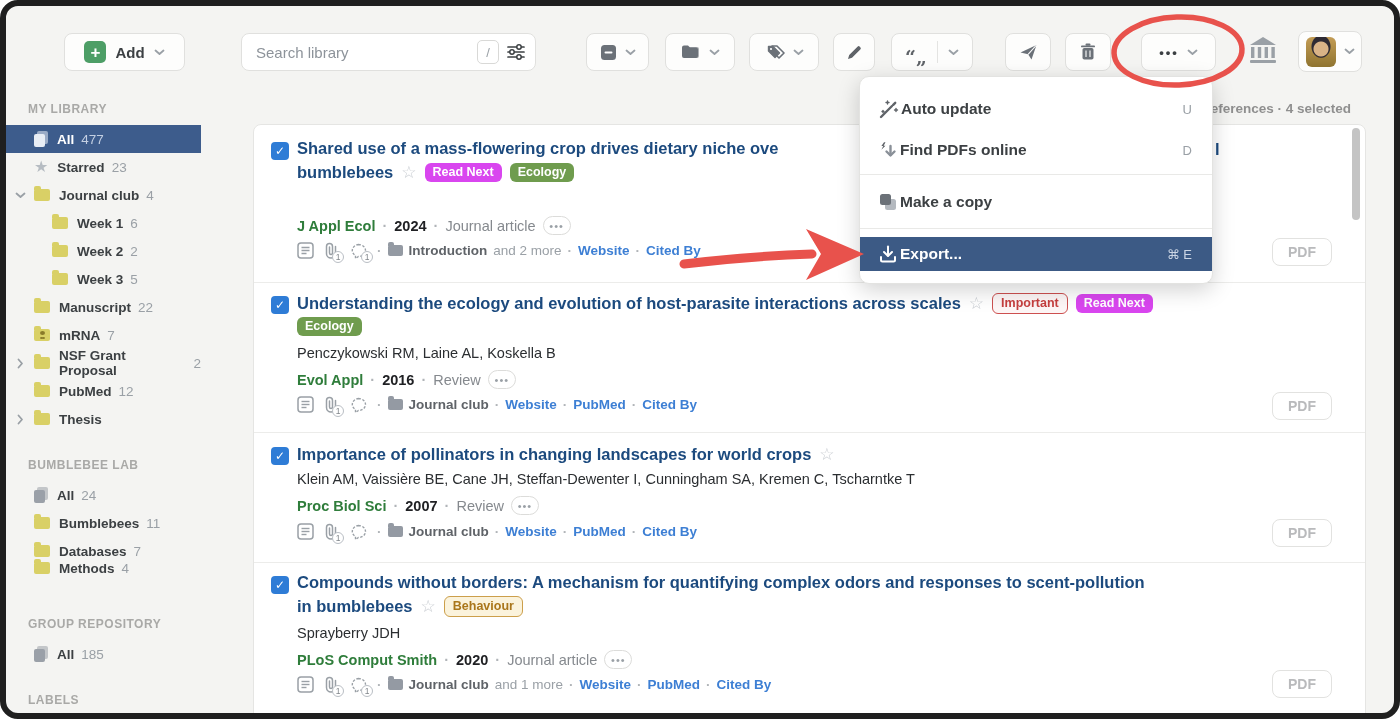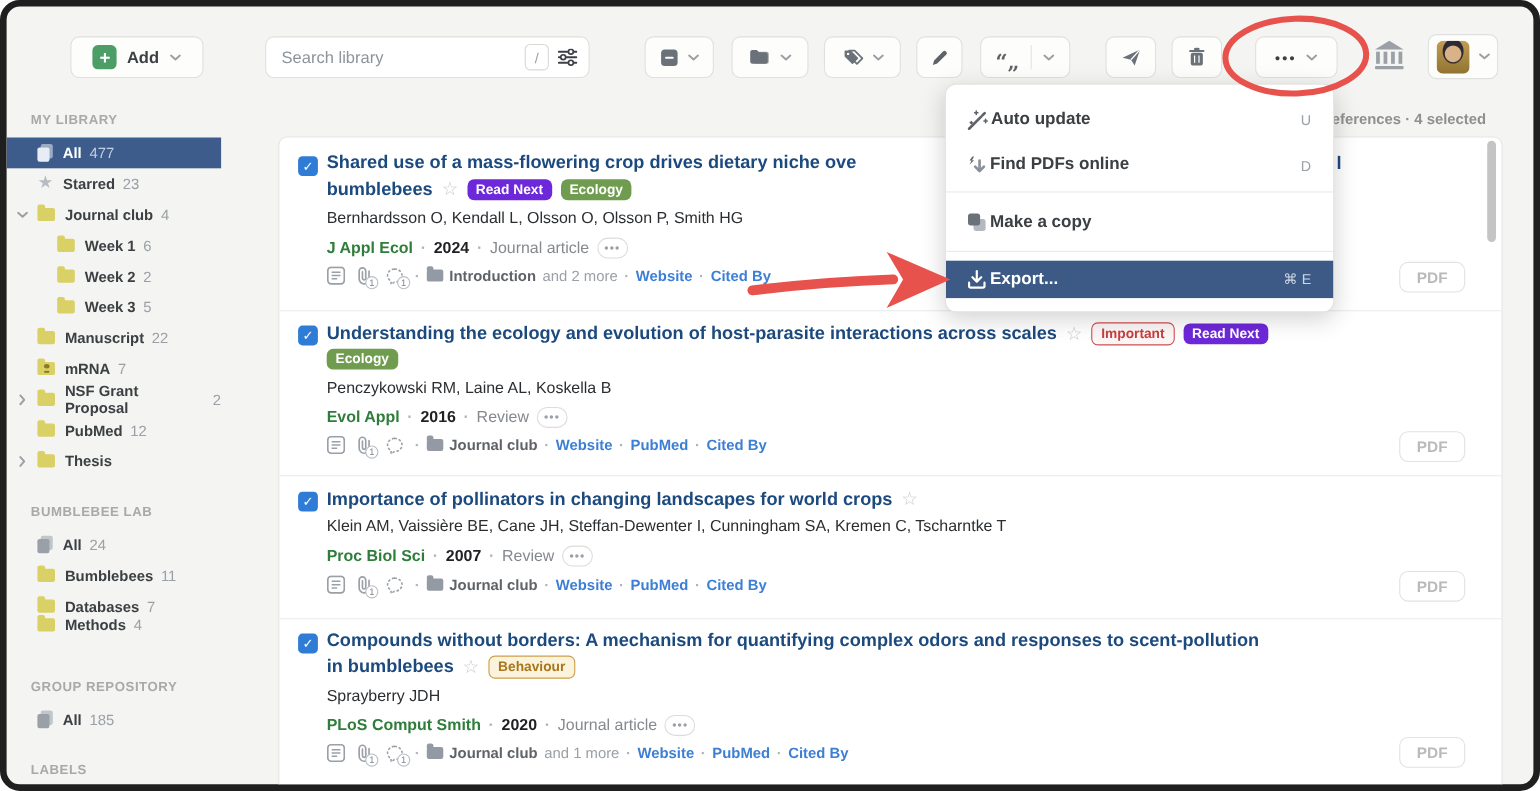--- a/index.html
+++ b/index.html
@@ -53,21 +53,21 @@
   .scroll-thumb { position:absolute; left:1346px; top:122px; width:8px; height:92px; border-radius:4px; background:#c4c4c4; z-index:3; }
   .status { position:absolute; top:95px; right:43px; font-size:13.5px; font-weight:bold; color:#8f8f8f; z-index:4; }
 
   .row { position:absolute; left:0; width:100%; }
   .row + .row { border-top:1px solid #ececea; }
   .cbx { position:absolute; left:17px; width:18px; height:18px; border-radius:4px; background:#2e7cd6; color:#fff; font-size:12px; font-weight:bold; display:flex; align-items:center; justify-content:center; }
   .rline { position:absolute; left:43px; right:100px; display:flex; align-items:center; gap:8px; }
   .title { font-size:16.5px; font-weight:bold; color:#1c4a7e; white-space:nowrap; }
   .tstar { font-size:17px; color:#c9cdd2; }
   .tag { display:inline-block; font-size:12.5px; font-weight:bold; padding:2px 8px 3px; border-radius:6px; white-space:nowrap; }
-  .tag.solid-gold { background:#6d28d9; color:#fff; }
+  .tag.solid-gold { background:#d946ef; color:#fff; }
   .tag.solid-green { background:#6f9c4e; color:#fff; }
   .tag.outline-red { background:#fdf6f6; color:#c63f3f; border:1.5px solid #cd5050; }
   .tag.outline-gold { background:#fbf3dc; color:#a9761b; border:1.5px solid #cc9f4b; }
   .authors { font-size:14.5px; color:#2b2e31; }
   .jline { font-size:14.5px; display:flex; align-items:center; gap:7px; }
   .journal { color:#2f7d3b; font-weight:bold;text-align:center; }
   .year { color:#202124; font-weight:bold; }
   .ptype { color:#85898e; }
   .dot::before { content:"·"; color:#b0b4b8; font-weight:bold; }
   .pill-more { width:28px; height:19px; border:1px solid #dcdcda; border-radius:10px; color:#9aa0a6; font-size:11px; letter-spacing:1px; display:flex; align-items:center; justify-content:center; }
@@ -366,21 +366,20 @@
       <span class="cbx" style="top:17px;">✓</span>
       <div class="rline" style="top:14px;">
           <span class="title">Shared use of a mass-flowering crop drives dietary niche ove</span>
         </div>
       <div class="rline" style="top:37px;">
         <span class="title">bumblebees</span>
         <span class="tstar">☆</span>
         <span class="tag solid-gold">Read Next</span>
         <span class="tag solid-green">Ecology</span>
       </div>
-      <div class="rline authors" style="top:66px;">Bernhardsson O, Kendall L, Olsson O, Olsson P, Smith HG</div>
       <div class="rline jline" style="top:91px;">
         <span class="journal">J Appl Ecol</span>
           <span class="dot"></span>
         <span class="year">2024</span>
           <span class="dot"></span>
         <span class="ptype">Journal article</span>
         <span class="pill-more">•••</span>
       </div>
       <div class="rline meta" style="top:117px;">
         <span class="mico">

